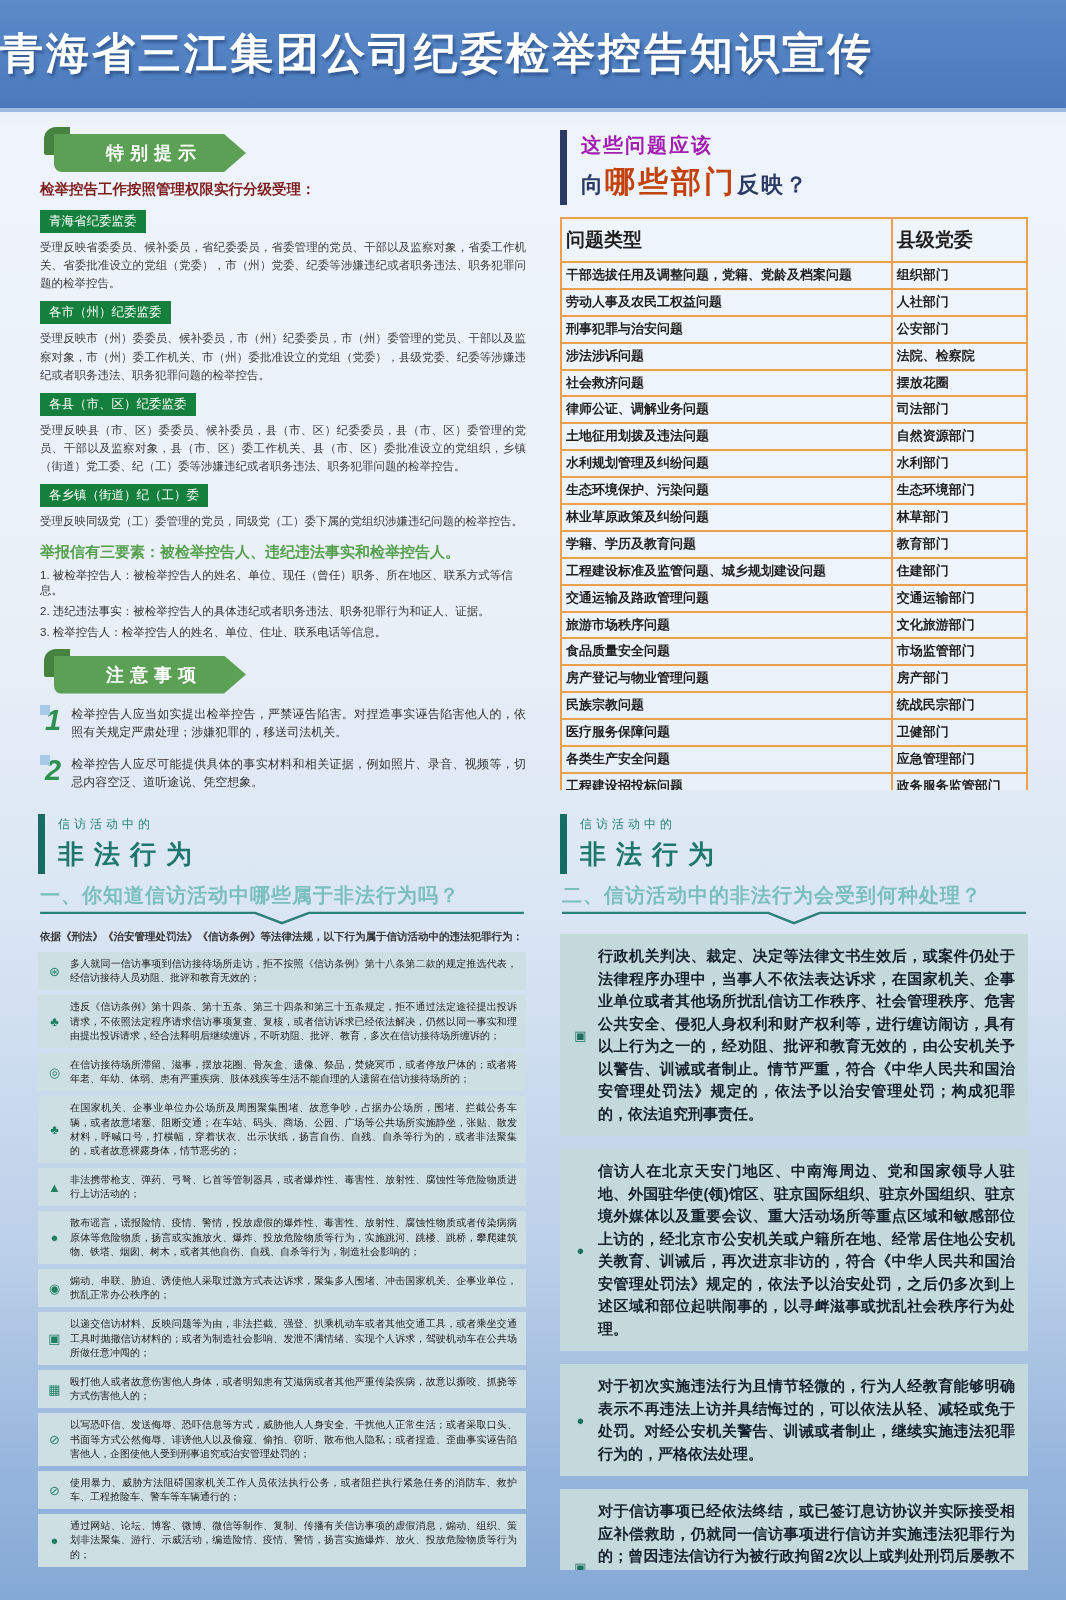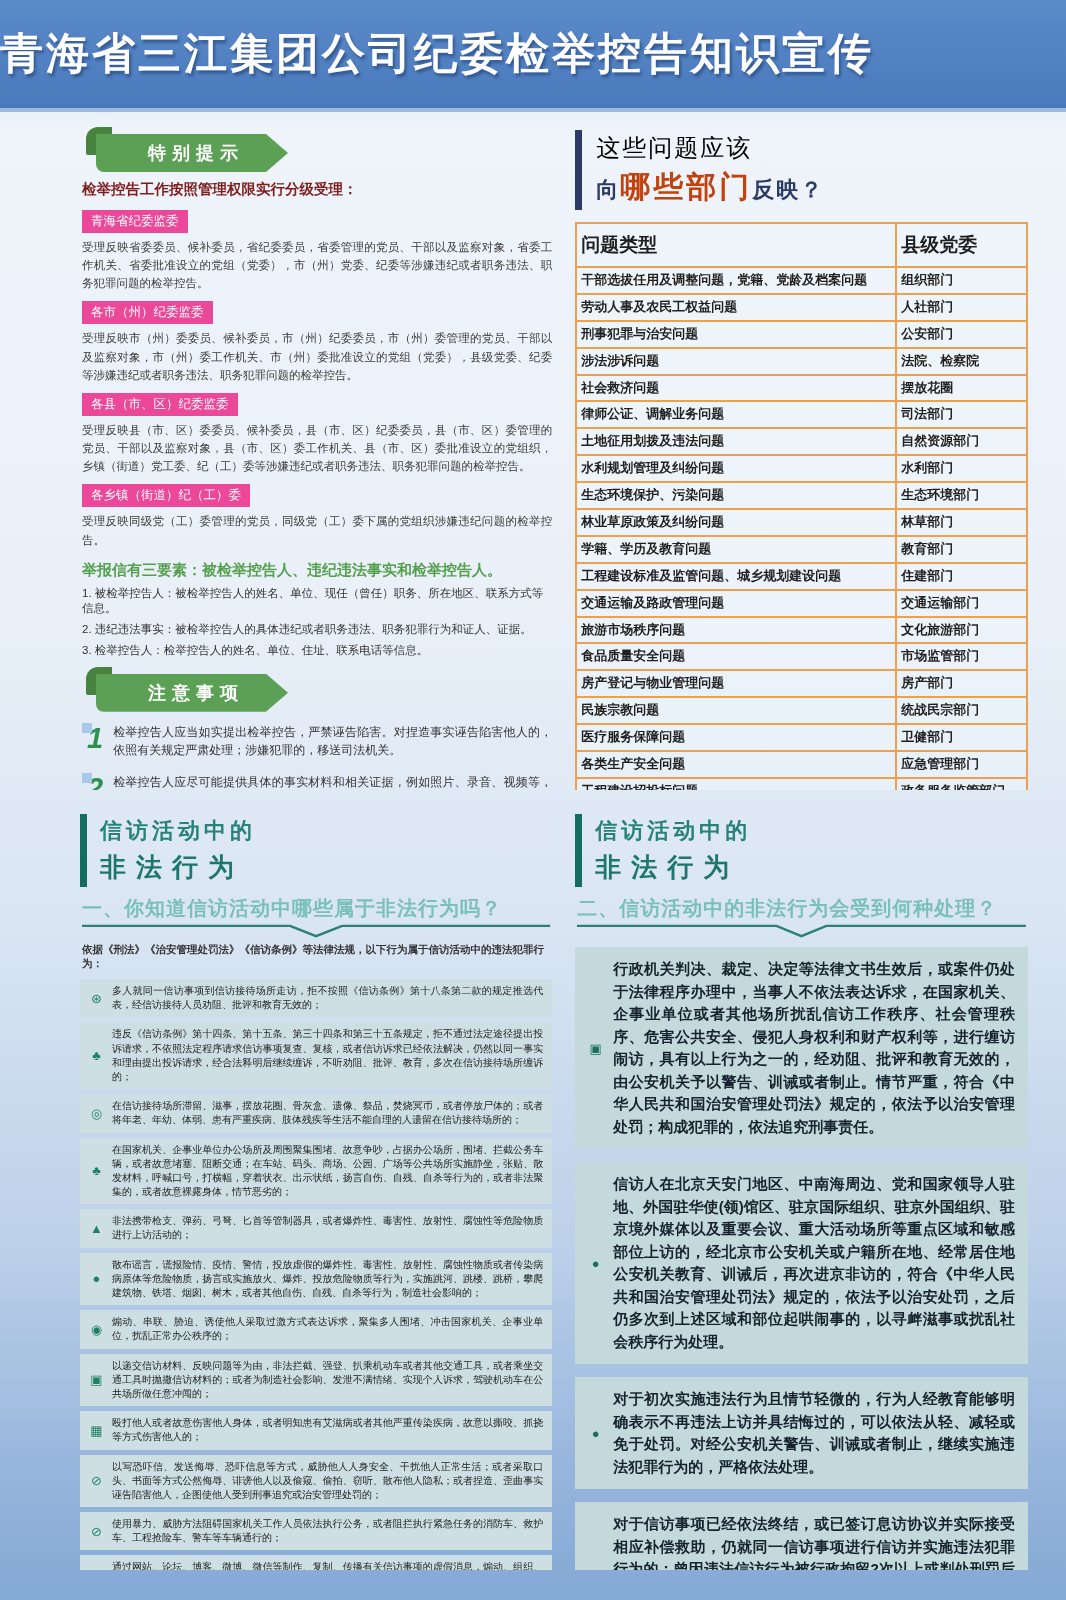--- a/index.html
+++ b/index.html
@@ -11,65 +11,65 @@
   .title-bar{
     height:108px;background:linear-gradient(180deg,#5b8ac9 0%,#4a7abc 100%);
     display:flex;align-items:center;justify-content:flex-start;
     border-bottom:4px solid #9db9de;
   }
   .title-bar h1{
     margin:0;color:#fff;font-size:43px;font-weight:bold;letter-spacing:3px;
     text-shadow:2px 3px 3px rgba(25,55,105,.55);
   }
   .content{padding:12px 38px 0 38px;}
-  .row{display:flex;gap:23px;margin-left:42px;}
+  .row{display:flex;gap:34px;}
   .top-row{height:666px;}
   .bottom-row{height:770px;margin-top:10px;}
   .col{overflow:hidden;}
   .left-col{width:488px;}
   .right-col{width:468px;}
 
   
   .ribbon-wrap{position:relative;margin:10px 0 10px 0;height:36px;}
   .ribbon-fold{position:absolute;left:6px;top:-7px;width:26px;height:28px;background:#47823f;border-radius:12px 0 0 2px;}
   .ribbon{
     position:absolute;left:16px;top:0;background:#5ba054;color:#fff;
     font-size:18px;font-weight:bold;letter-spacing:6px;
     padding:7px 44px 7px 52px;
     clip-path:polygon(0 0,calc(100% - 22px) 0,100% 50%,calc(100% - 22px) 100%,0 100%);
     border-radius:0 0 0 8px;
   }
   .green-intro{font-size:14.5px;font-weight:bold;color:#7f1d1d;margin:6px 0 2px 2px;}
-  .badge{display:inline-block;background:#ec4899;color:#fff;font-size:12.5px;padding:3px 9px;margin:9px 0 5px 2px;}
+  .badge{display:inline-block;background:#15803d;color:#fff;font-size:12.5px;padding:3px 9px;margin:9px 0 5px 2px;}
   .body-text{font-size:11.5px;line-height:1.58;color:#3a3a3a;margin:0 0 0 2px;text-align:justify;font-weight:500;}
   .elements-title{font-size:15px;font-weight:bold;color:#55a04e;margin:12px 0 6px 2px;}
   .element-line{font-size:11.5px;color:#333;margin:0 0 6px 2px;font-weight:500;}
   .note-item{display:flex;gap:10px;margin:13px 0 0 2px;align-items:flex-start;}
   .note-num{flex:none;font-size:29px;font-weight:bold;color:#2f9150;line-height:.95;position:relative;padding:2px 0 0 5px;font-style:italic;}
   .note-num::before{content:'';position:absolute;left:0;top:0;width:10px;height:10px;background:#a9c9ea;}
   .note-text{font-size:12px;line-height:1.55;color:#333;margin:0;font-weight:500;text-align:justify;}
 
   
   .dept-heading{border-left:7px solid #2c3a66;padding:2px 0 2px 14px;margin:6px 0 12px 0;}
-  .dept-line1{font-size:24px;font-weight:normal;color:#000000;letter-spacing:2px;}
+  .dept-line1{font-size:20px;font-weight:bold;color:#a21caf;letter-spacing:2px;}
   .dept-line2{margin-top:3px;}
   .dept-line2 .plain{font-size:22px;font-weight:bold;color:#2c3a66;letter-spacing:2px;}
   .dept-line2 .hl{font-size:30px;font-weight:bold;color:#c2410c;letter-spacing:3px;}
   table.depts{width:100%;border-collapse:collapse;}
   table.depts th,table.depts td{
     border:2px solid #efa04e;text-align:left;color:#1f1f1f;
     background:rgba(238,245,251,.55);
   }
   table.depts th{font-size:19px;font-weight:bold;padding:8px 4px;}
   table.depts td{font-size:13px;font-weight:600;padding:4px 4px;line-height:1.3;}
   table.depts td.q{width:71%;}
 
   
   .teal-header{border-left:7px solid #156c63;padding:2px 0 2px 13px;margin:14px 0 4px 0;}
-  .teal-line1{font-size:22px;font-weight:700;color:#27837a;letter-spacing:4px;}
+  .teal-line1{font-size:12px;font-weight:400;color:#27837a;letter-spacing:4px;}
   .teal-line2{font-size:26px;font-weight:bold;color:#1d776d;letter-spacing:10px;margin-top:4px;}
   .teal-subhead{font-size:20px;color:#79bfbb;font-weight:600;letter-spacing:1px;margin:8px 0 0 2px;}
   .chevron-line{display:block;width:100%;height:15px;margin-top:2px;}
   .list-intro{font-size:10.5px;font-weight:bold;color:#333;margin:4px 0 8px 2px;}
   .illegal-item{display:flex;gap:8px;align-items:center;background:#cddfe3;padding:5px 9px;margin-bottom:5px;}
   .illegal-item .icn{flex:none;width:15px;color:#1f8064;font-size:13px;text-align:center;}
   .illegal-item p{margin:0;font-size:10px;line-height:1.42;color:#222;font-weight:500;text-align:justify;}
   .penalty-item{display:flex;gap:10px;align-items:center;background:#c3d9dc;padding:11px 13px;margin-bottom:13px;}
   .penalty-item .icn{flex:none;width:15px;color:#1c6e5e;font-size:13px;text-align:center;}
   .penalty-item p{margin:0;font-size:15px;line-height:1.5;color:#16232e;font-weight:600;text-align:justify;}

